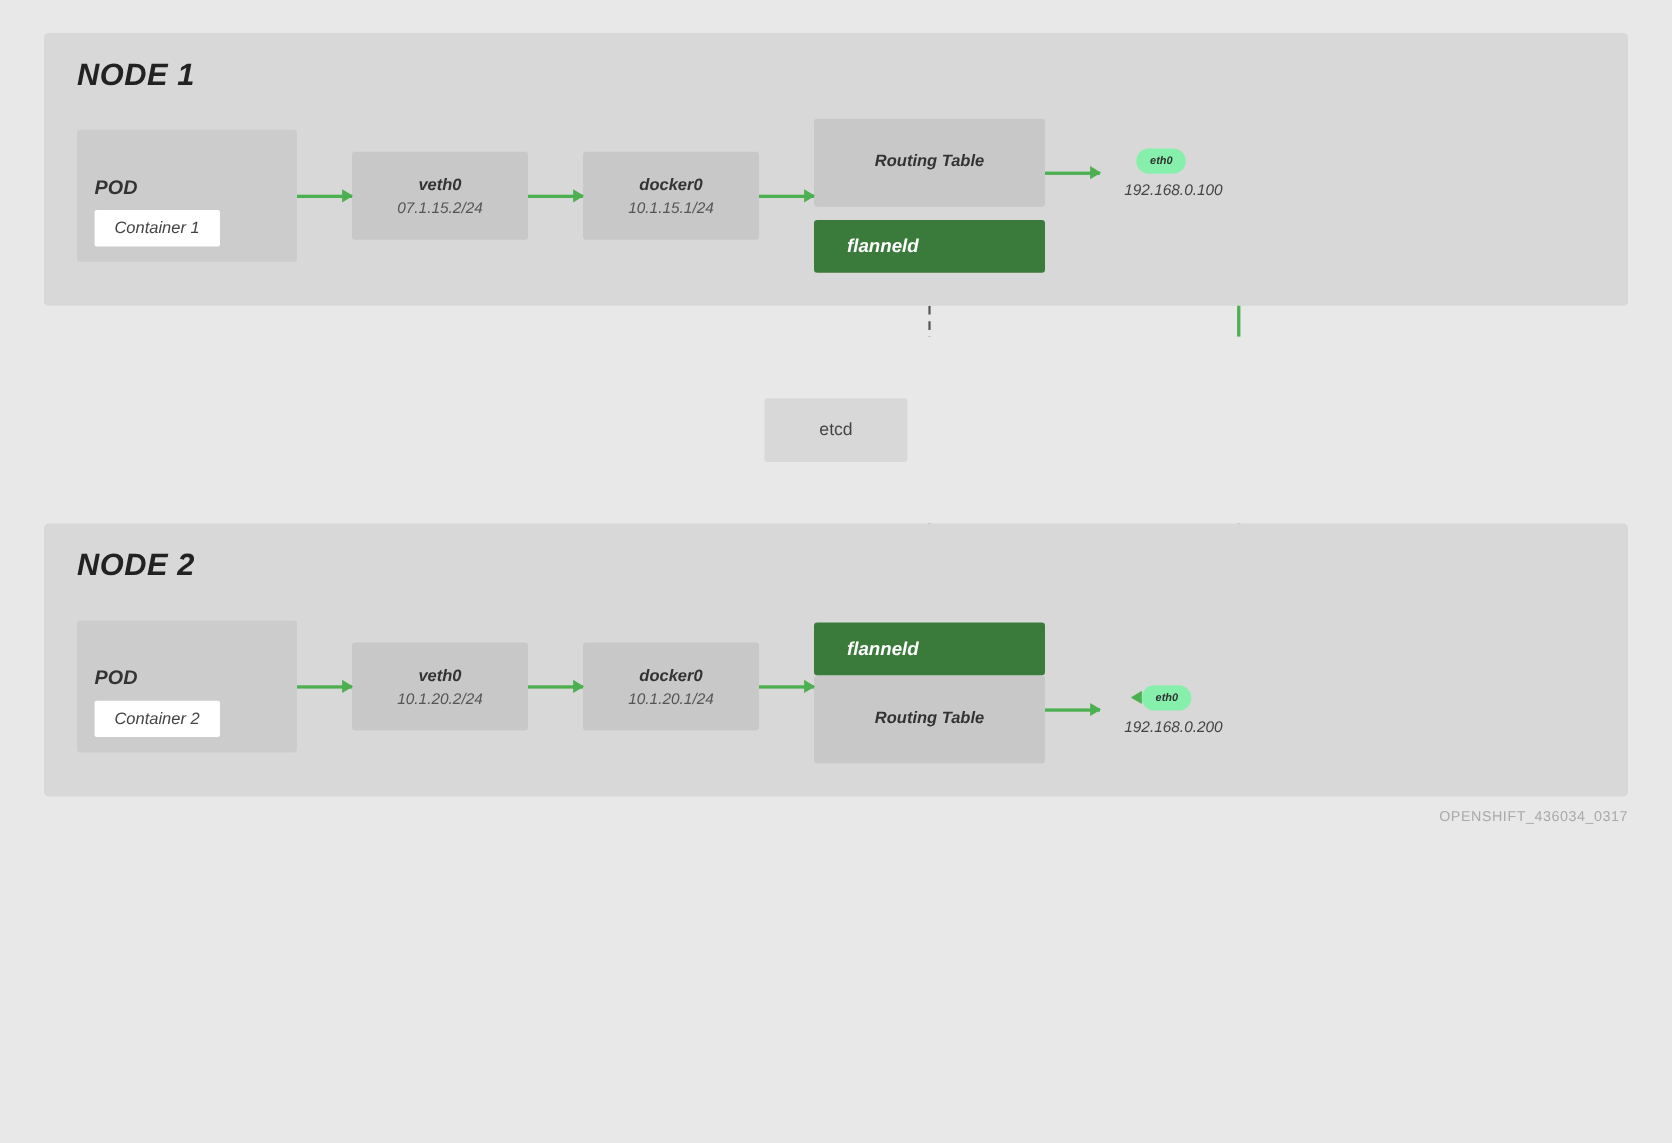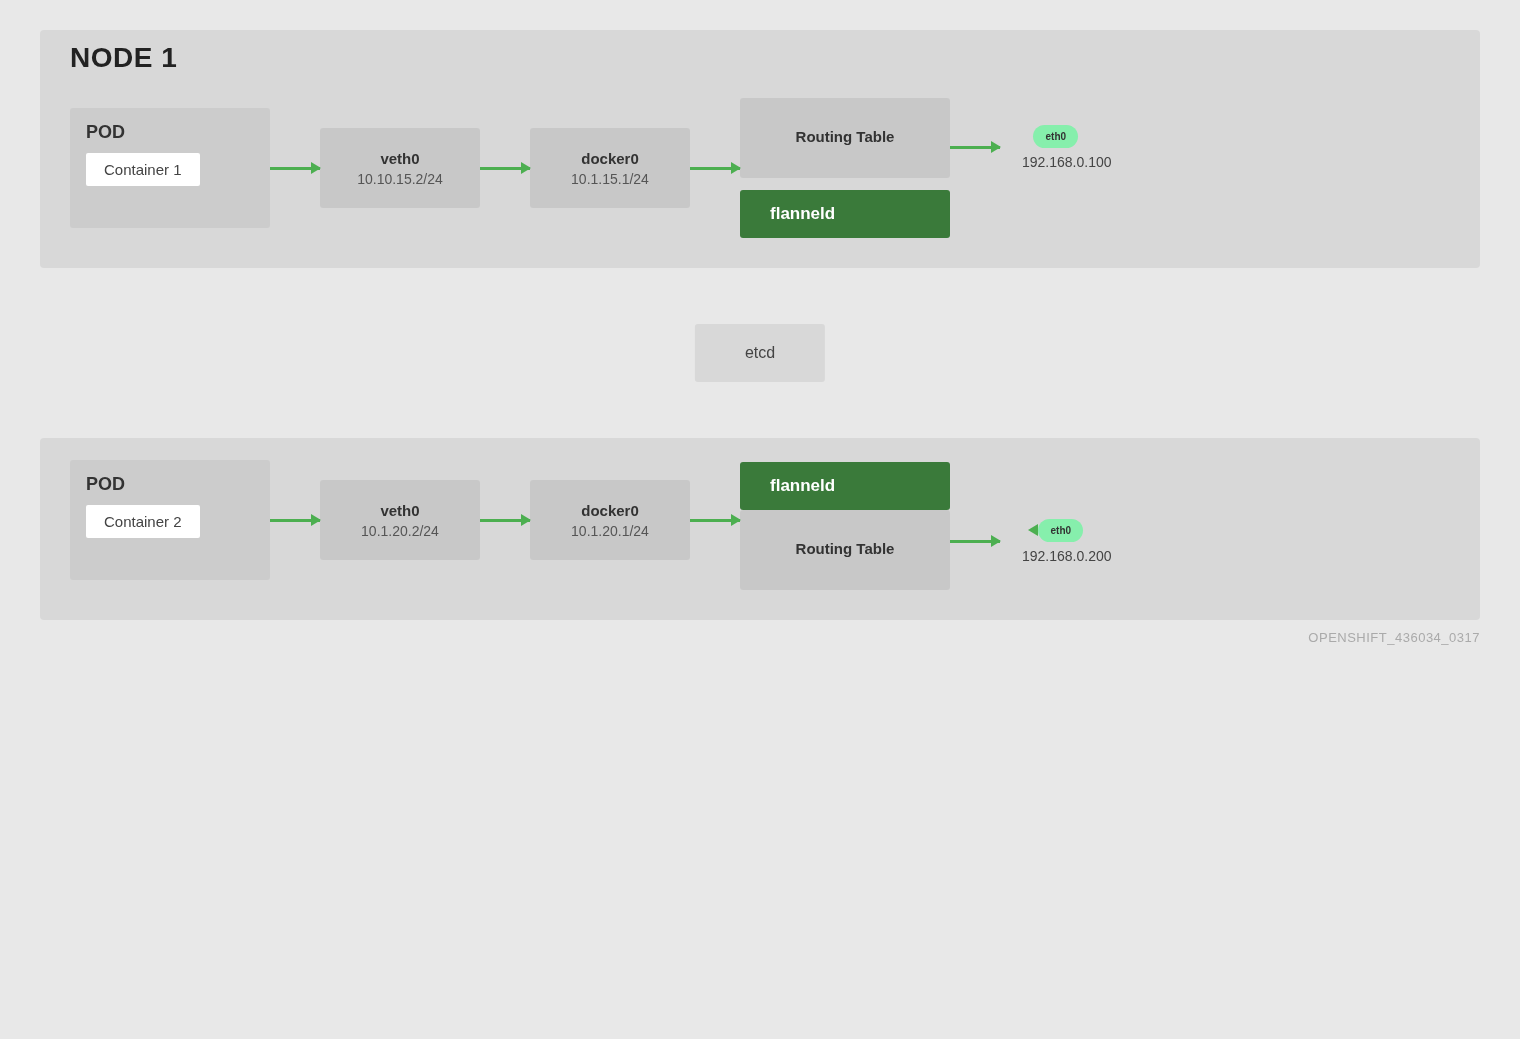--- a/index.html
+++ b/index.html
@@ -20,22 +20,23 @@
       max-width: 1440px;
       display: flex;
       flex-direction: column;
       gap: 0;
     }
 
     
     .node-panel {
       background: #d8d8d8;
       border-radius: 4px;
-      padding: 12px 30px 30px 30px;
+      padding: 22px 30px 30px 30px;
       position: relative;
+      font-style: italic;
     }
 
     .node-title {
       font-size: 28px;
       font-weight: 900;
       color: #222;
       margin-bottom: 24px;
       letter-spacing: 0.5px;
     }
 
@@ -61,21 +62,21 @@
       justify-content: center;
       padding: 14px 20px;
       min-width: 160px;
       min-height: 80px;
     }
 
     .net-box.pod-box {
       min-width: 200px;
       min-height: 120px;
       align-items: flex-start;
-      justify-content: flex-start;
+      justify-content: flex-end;
       padding: 14px 16px;
       background: #cccccc;
     }
 
     .net-box .box-title {
       font-weight: 700;
       font-size: 15px;
       color: #333;
       margin-bottom: 4px;
     }
@@ -194,21 +195,21 @@
             <span>Container 1</span>
           </div>
         </div>
 
         <div style="width:50px; height:3px; background:#4caf50; position:relative; flex-shrink:0;">
           <div style="position:absolute;right:-1px;top:50%;transform:translateY(-50%);width:0;height:0;border-top:6px solid transparent;border-bottom:6px solid transparent;border-left:10px solid #4caf50;"></div>
         </div>
 
         <div class="net-box" id="veth0-1">
           <div class="box-title">veth0</div>
-          <div class="box-subtitle">10.10.15.2/24</div>
+          <div class="box-subtitle">07.1.15.2/24</div>
         </div>
 
         <div style="width:50px; height:3px; background:#4caf50; position:relative; flex-shrink:0;">
           <div style="position:absolute;right:-1px;top:50%;transform:translateY(-50%);width:0;height:0;border-top:6px solid transparent;border-bottom:6px solid transparent;border-left:10px solid #4caf50;"></div>
         </div>
 
         <div class="net-box" id="docker0-1">
           <div class="box-title">docker0</div>
           <div class="box-subtitle">10.1.15.1/24</div>
         </div>
@@ -231,27 +232,28 @@
         </div>
 
         <div style="display:flex;flex-direction:column;align-items:center;gap:6px;margin-top:-42px;">
           <div class="eth0-badge" id="eth0-1">eth0</div>
           <div class="eth0-ip">192.168.0.100</div>
         </div>
 
       </div>
     </div>
 
-    <div style="background:#e8e8e8;display:flex;justify-content:center;align-items:center;height:170px;position:relative;">
+    <div style="background:#e8e8e8;display:flex;justify-content:center;align-items:center;height:170px;position:relative;margin-top:28px;">
       <div class="etcd-box" id="etcd-box">
         <span>etcd</span>
       </div>
     </div>
 
     <div class="node-panel" id="node2-panel">
+      <div class="node-title">NODE 2</div>
 
       <div style="display:flex; align-items:center; gap:0;">
 
         <div class="net-box pod-box" id="pod2">
           <div class="pod-label">POD</div>
           <div class="container-box">
             <span>Container 2</span>
           </div>
         </div>
 

